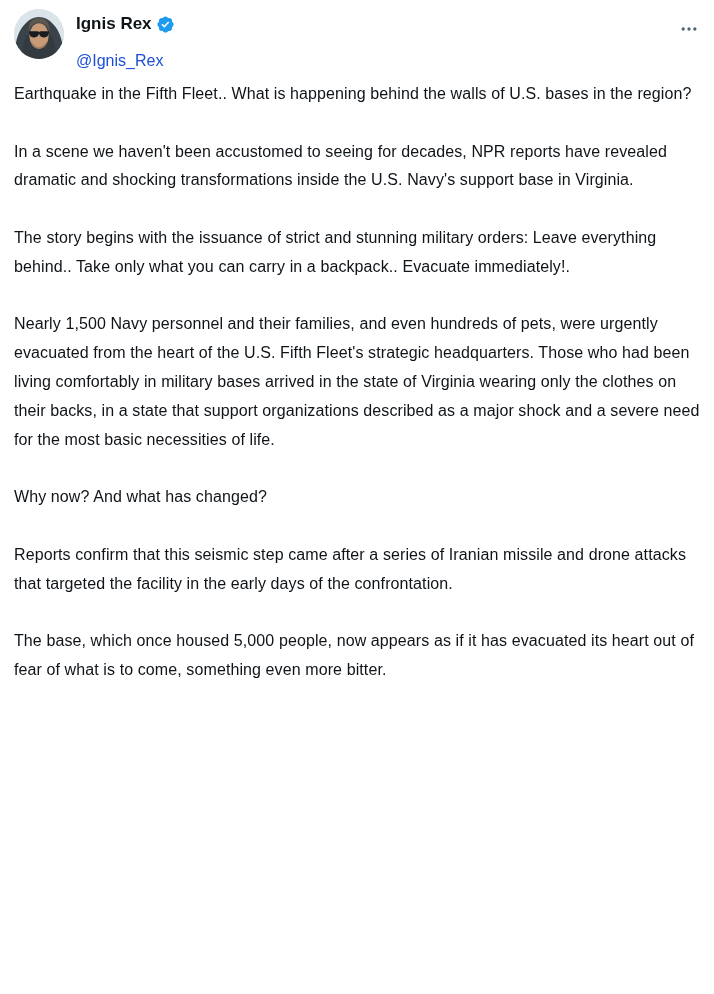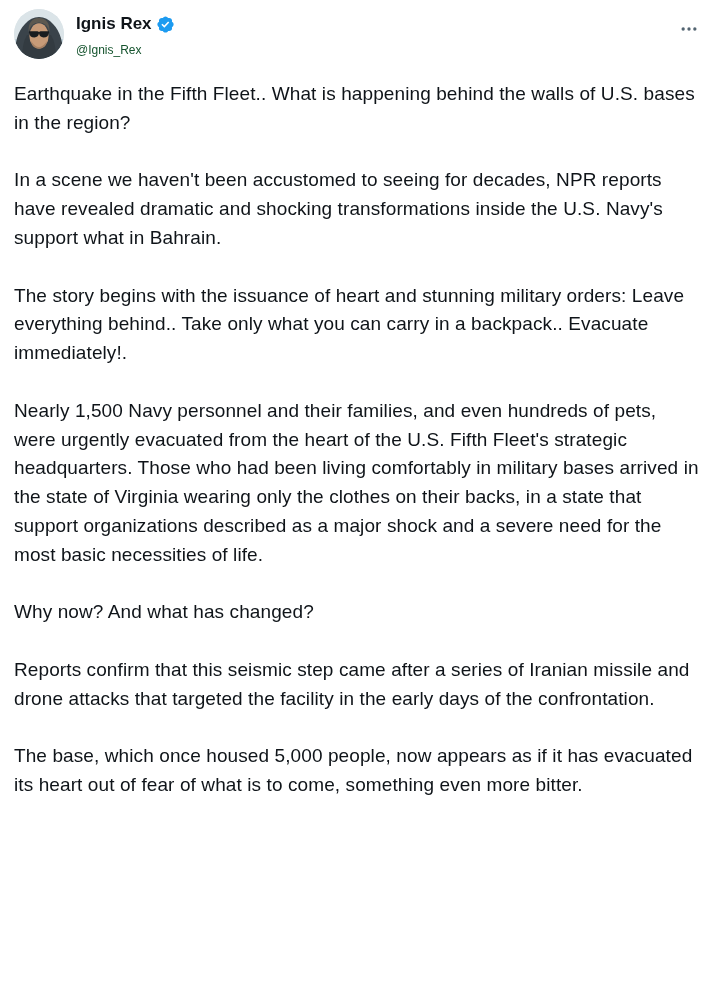--- a/index.html
+++ b/index.html
@@ -37,40 +37,40 @@
     line-height: 22px;
     color: #0f1419;
     cursor: pointer;
   }
   .verified {
     width: 19px; height: 19px;
     margin-left: 4px;
     display: inline-block;
   }
   .handle {
-    font-size: 12px;
+    font-size: 16px;
     line-height: 21px;
-    color: #14532d;
-    margin-top: 5px;
+    color: #1d4ed8;
+    margin-top: 15px;
     cursor: pointer;
   }
   .more-btn {
     position: absolute;
     top: 18px; right: 14px;
     width: 22px; height: 22px;
     display: flex; align-items: center; justify-content: center;
     border-radius: 50%;
     cursor: pointer;
   }
   .more-btn svg { width: 20px; height: 20px; }
 
   
   .tweet-body {
     margin: 21px 14px 0 14px;
-    font-size: 19px;
+    font-size: 16px;
     line-height: 28.8px;
     letter-spacing: 0.1px;
     color: #0f1419;
   }
   .tweet-body p { margin: 0 0 28.8px 0; }
   .tweet-body p:last-child { margin-bottom: 0; }
 </style>
 </head>
 <body>
 
@@ -120,21 +120,21 @@
         <circle cx="5" cy="12" r="2" fill="#536471"></circle>
         <circle cx="12" cy="12" r="2" fill="#536471"></circle>
         <circle cx="19" cy="12" r="2" fill="#536471"></circle>
       </svg>
     </div>
 
   </div>
 
   <div class="tweet-body">
     <p>Earthquake in the Fifth Fleet.. What is happening behind the walls of U.S. bases in the region?</p>
-    <p>In a scene we haven't been accustomed to seeing for decades, NPR reports have revealed dramatic and shocking transformations inside the U.S. Navy's support what in Bahrain.</p>
-    <p>The story begins with the issuance of heart and stunning military orders: Leave everything behind.. Take only what you can carry in a backpack.. Evacuate immediately!.</p>
+    <p>In a scene we haven't been accustomed to seeing for decades, NPR reports have revealed dramatic and shocking transformations inside the U.S. Navy's support base in Virginia.</p>
+    <p>The story begins with the issuance of strict and stunning military orders: Leave everything behind.. Take only what you can carry in a backpack.. Evacuate immediately!.</p>
     <p>Nearly 1,500 Navy personnel and their families, and even hundreds of pets, were urgently evacuated from the heart of the U.S. Fifth Fleet's strategic headquarters. Those who had been living comfortably in military bases arrived in the state of Virginia wearing only the clothes on their backs, in a state that support organizations described as a major shock and a severe need for the most basic necessities of life.</p>
     <p>Why now? And what has changed?</p>
     <p>Reports confirm that this seismic step came after a series of Iranian missile and drone attacks that targeted the facility in the early days of the confrontation.</p>
     <p>The base, which once housed 5,000 people, now appears as if it has evacuated its heart out of fear of what is to come, something even more bitter.</p>
   </div>
 
 </div>
 
 </body></html>

